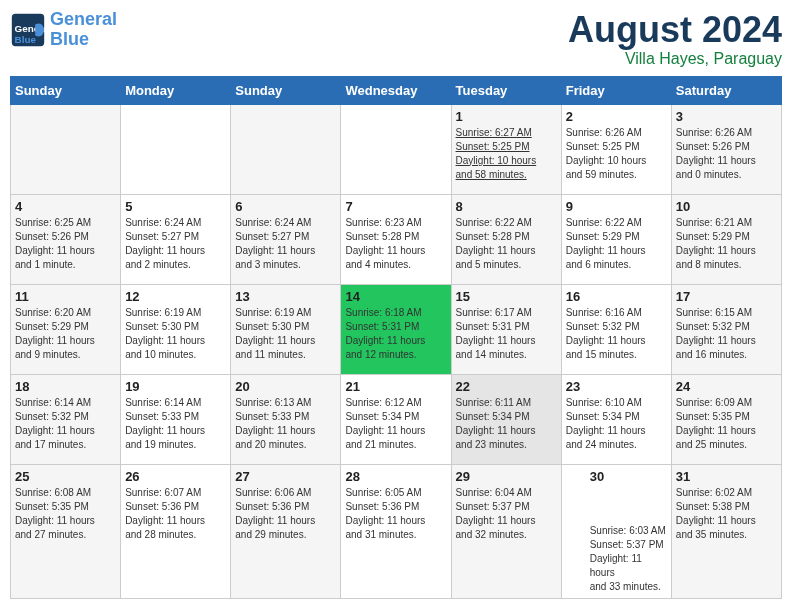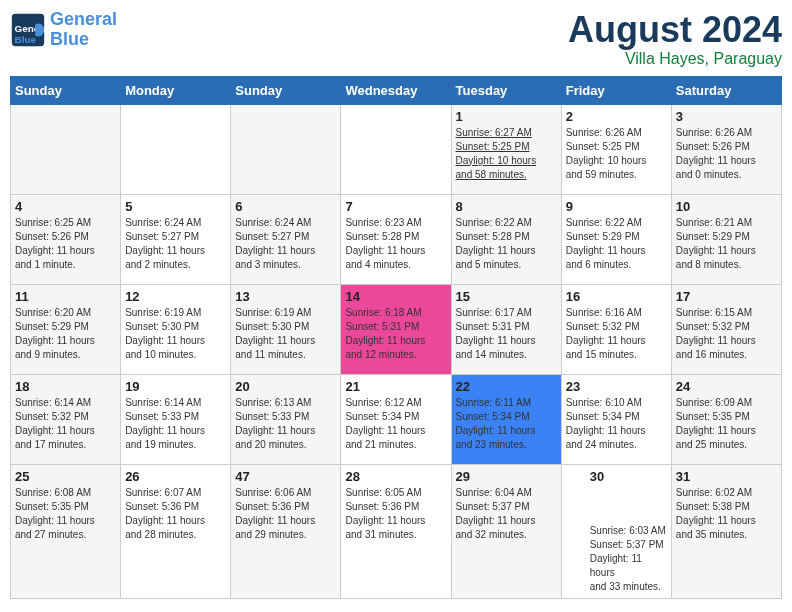--- a/index.html
+++ b/index.html
@@ -221,21 +221,21 @@
 Daylight: 11 hours
 and 10 minutes.</div>
         </td>
         <td style="background: rgb(245, 245, 245);">
           <span class="day-num">13</span>
           <div class="cell-info" style="white-space: pre-line;">Sunrise: 6:19 AM
 Sunset: 5:30 PM
 Daylight: 11 hours
 and 11 minutes.</div>
         </td>
-        <td style="background: #ec4899; margin-left: 40px;">
+        <td style="background: #22c55e; margin-left: 40px;">
           <span class="day-num">14</span>
           <div class="cell-info" style="white-space: pre-line;">Sunrise: 6:18 AM
 Sunset: 5:31 PM
 Daylight: 11 hours
 and 12 minutes.</div>
         </td>
         <td style="background: rgb(245, 245, 245);">
           <span class="day-num">15</span>
           <div class="cell-info" style="white-space: pre-line;">Sunrise: 6:17 AM
 Sunset: 5:31 PM
@@ -279,21 +279,21 @@
 Daylight: 11 hours
 and 20 minutes.</div>
         </td>
         <td style="background: rgb(255, 255, 255);">
           <span class="day-num">21</span>
           <div class="cell-info" style="white-space: pre-line;">Sunrise: 6:12 AM
 Sunset: 5:34 PM
 Daylight: 11 hours
 and 21 minutes.</div>
         </td>
-        <td style="background: #3b82f6;">
+        <td style="background: #e5e5e5;">
           <span class="day-num">22</span>
           <div class="cell-info" style="white-space: pre-line;">Sunrise: 6:11 AM
 Sunset: 5:34 PM
 Daylight: 11 hours
 and 23 minutes.</div>
         </td>
         <td style="background: rgb(255, 255, 255);">
           <span class="day-num">23</span>
           <div class="cell-info" style="white-space: pre-line;">Sunrise: 6:10 AM
 Sunset: 5:34 PM
@@ -317,21 +317,21 @@
 and 27 minutes.</div>
         </td>
         <td style="background: rgb(255, 255, 255);">
           <span class="day-num">26</span>
           <div class="cell-info" style="white-space: pre-line;">Sunrise: 6:07 AM
 Sunset: 5:36 PM
 Daylight: 11 hours
 and 28 minutes.</div>
         </td>
         <td style="background: rgb(245, 245, 245);">
-          <span class="day-num">47</span>
+          <span class="day-num">27</span>
           <div class="cell-info" style="white-space: pre-line;">Sunrise: 6:06 AM
 Sunset: 5:36 PM
 Daylight: 11 hours
 and 29 minutes.</div>
         </td>
         <td style="background: rgb(255, 255, 255);">
           <span class="day-num">28</span>
           <div class="cell-info" style="white-space: pre-line;">Sunrise: 6:05 AM
 Sunset: 5:36 PM
 Daylight: 11 hours

